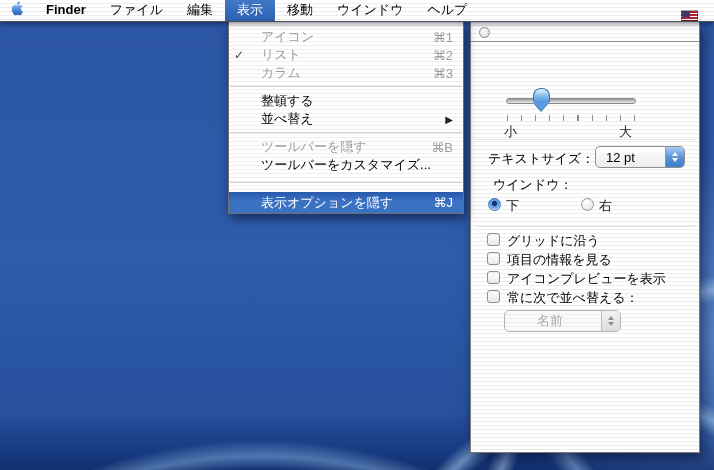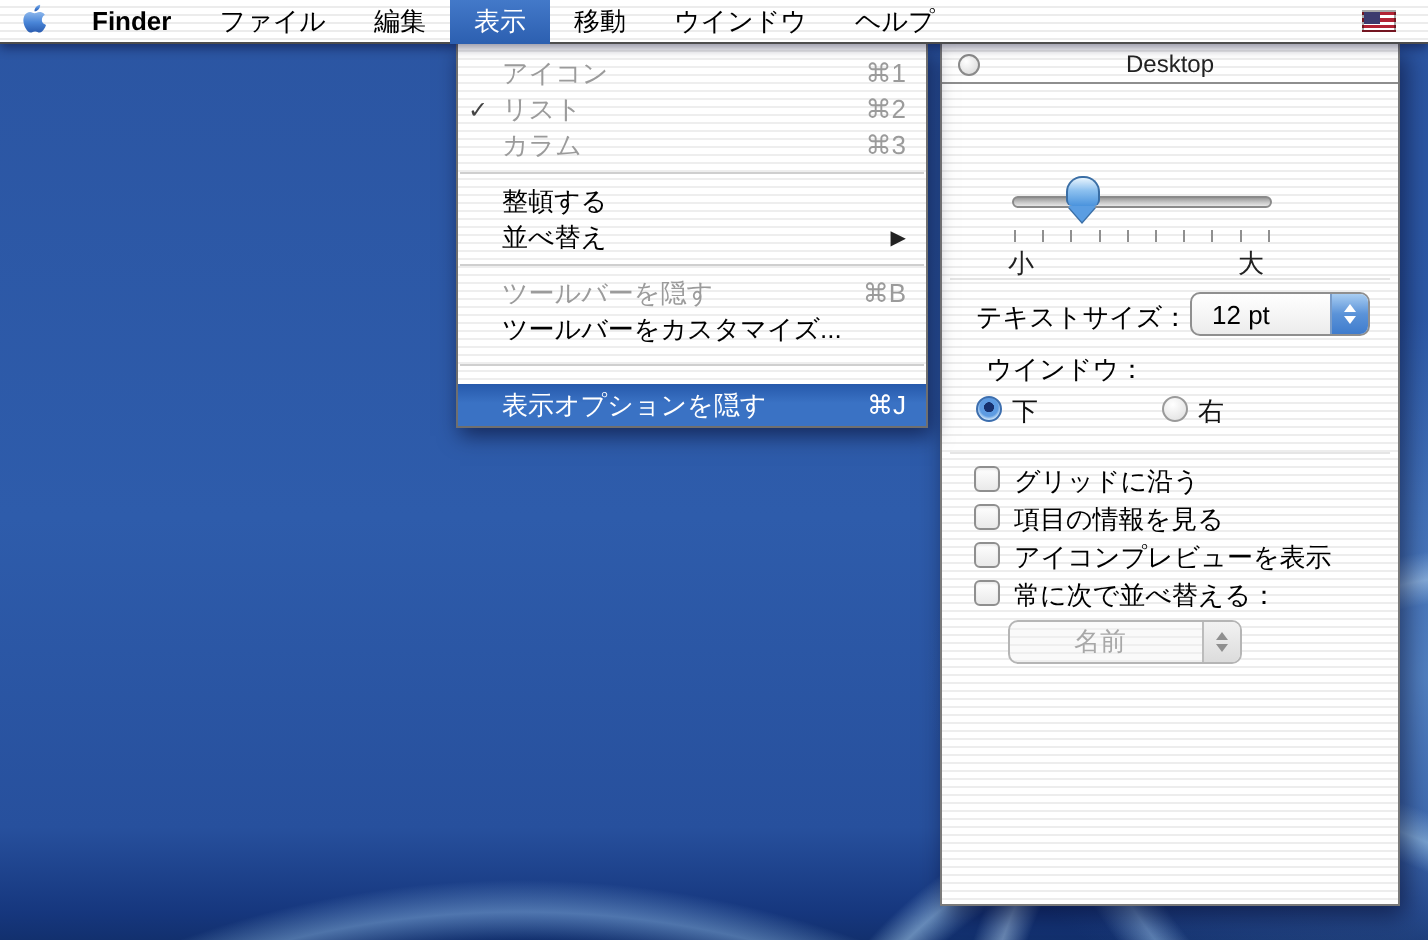--- a/index.html
+++ b/index.html
@@ -16,21 +16,21 @@
       radial-gradient(ellipse 420px 300px at 100% 72%, rgba(130,180,230,.45), rgba(0,0,0,0) 60%),
       linear-gradient(180deg,#2b55a2 0%, #2e5cab 55%, #27509d 88%, #16377e 97%, #12306e 100%);
   }
 
   
   .menubar {
     position:absolute; left:0; top:0; width:714px; height:22px;
     background:repeating-linear-gradient(180deg,#ffffff 0 3px,#ececec 3px 4px);
     border-bottom:1px solid #4d4d4d;
     box-shadow:0 2px 5px rgba(0,0,40,.45);
-    display:flex; align-items:center;
+    display:flex; align-items:flex-end;
     font-size:13px; color:#000;
     z-index:30;
   }
   .mb-item { padding:0 12px; height:22px; line-height:21px; white-space:nowrap; }
   .mb-item.bold { font-weight:bold; }
   .mb-item.selected { background:linear-gradient(180deg,#4379c9,#2c5fb0); color:#fff; }
   .apple { width:34px; height:22px; display:flex; align-items:center; justify-content:center; }
   .apple svg { width:15px; height:17px; }
   .flag { margin-left:auto; margin-right:16px; width:17px; height:11px; position:relative;
     background:repeating-linear-gradient(180deg,#b22234 0 1.6px,#ffffff 1.6px 3.2px);
@@ -38,21 +38,21 @@
   .flag .canton { position:absolute; left:0; top:0; width:8px; height:6px; background:#3c3b6e; }
 
   
   .menu {
     position:absolute; left:228px; top:22px; width:236px;
     background:repeating-linear-gradient(180deg,#ffffff 0 3px,#eeeeee 3px 4px);
     border:1px solid #6f6f6f; border-top:none;
     box-shadow:2px 4px 10px rgba(0,0,30,.55);
     padding-top:6px; z-index:20; font-size:13px;
   }
-  .mi { height:18px; display:flex; align-items:center; padding:0 10px 0 5px; color:#000; }
+  .mi { height:18px; display:flex; align-items:center; padding:0 10px 0 5px; color:#000;gap:10px; }
   .mi .check { width:17px; text-align:left; font-size:12px; color:#444; }
   .mi .lbl { flex:1; white-space:nowrap; }
   .mi .sc  { margin-left:8px; white-space:nowrap; }
   .mi.disabled .lbl, .mi.disabled .sc { color:#9b9b9b; }
   .mi .arrow { font-size:10px; color:#222; }
   .mi.highlight {
     height:21px; margin-top:1px;
     background:linear-gradient(180deg,#2659ab,#3a72c4 45%,#3a72c4);
     color:#fff;
   }
@@ -195,21 +195,20 @@
   <div class="mi highlight">
     <span class="check"></span>
     <span class="lbl">表示オプションを隠す</span>
     <span class="sc">⌘J</span>
   </div>
 </div>
 
 <div class="palette">
   <div class="ptitle">
     <div class="closebtn"></div>
-    <div class="ptext">Desktop</div>
   </div>
   <div class="pbody">
 
     <div class="abs track"></div>
     <div class="abs thumb">
       <div class="cap"></div>
       <div class="tip"></div>
     </div>
     <div class="abs ticks"></div>
     <div class="abs minlab">小</div>

